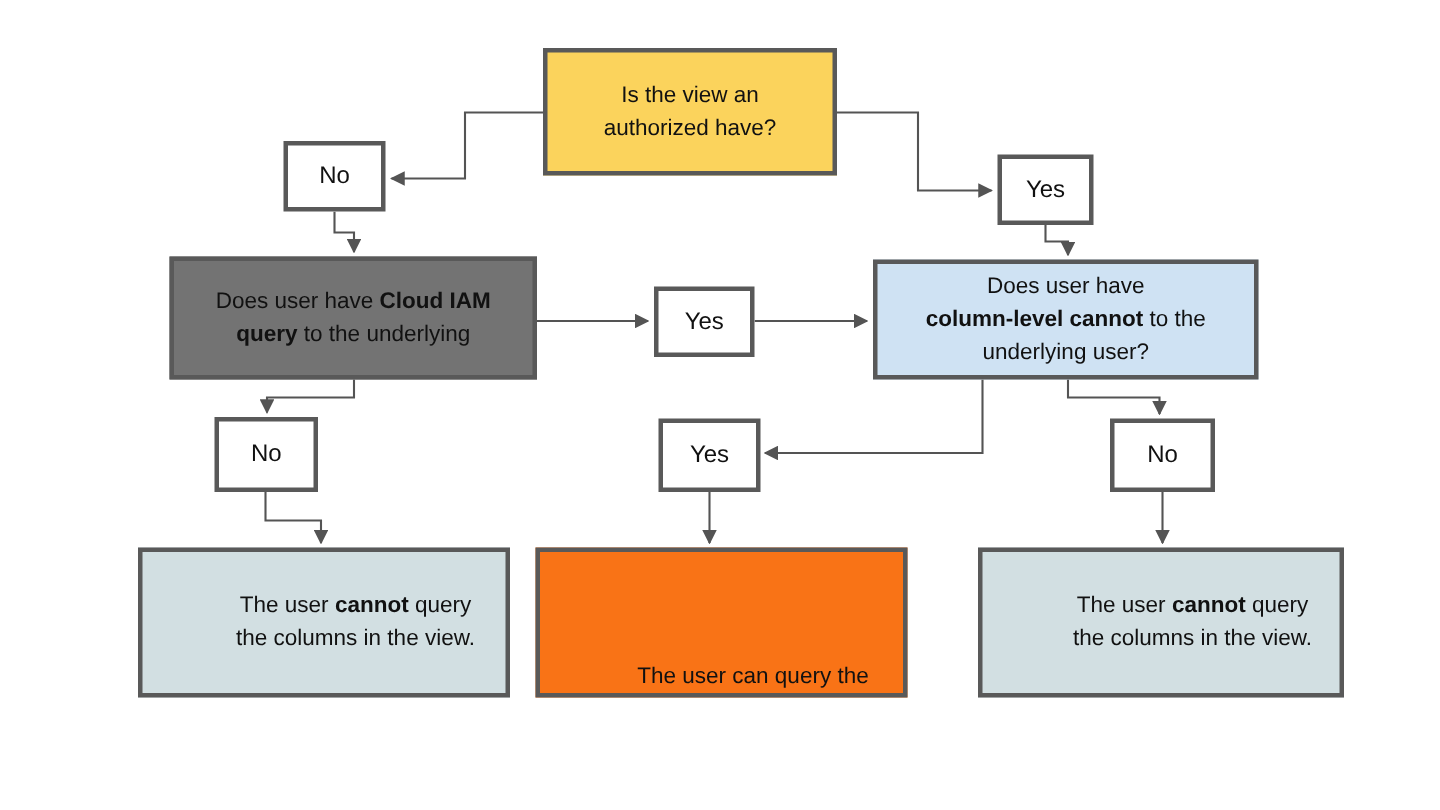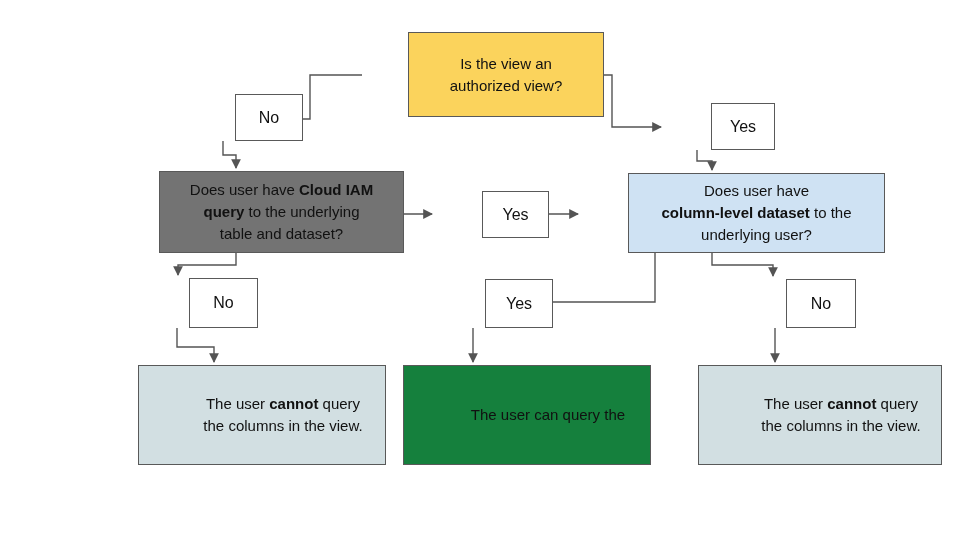--- a/index.html
+++ b/index.html
@@ -10,27 +10,26 @@
     position: relative;
     font-family: "Liberation Sans", sans-serif;
     color: #111111;
     overflow: hidden;
   }
   #canvas { position: absolute; inset: 0; width: 960px; height: 540px; }
   svg.wires { position: absolute; left: 0; top: 0; pointer-events: none; }
   .node {
     position: absolute;
     box-sizing: border-box;
-    border: 1px solid #f97316;
+    border: 3px solid #f97316;
     display: flex;
     align-items: center;
     justify-content: center;
     text-align: center;
     background: #ffffff;
-    margin-left: 46px;
   }
   .node .txt { width: 100%; }
   .q   { font-size: 15px; line-height: 22px; }
   .res { font-size: 15px; line-height: 22px; padding-left: 42px; }
   .sm  { font-size: 16px; line-height: 18px; }
   b { font-weight: bold; }
 
   
   #q1   { left: 362px; top:  32px; width: 196px; height: 85px; }
   #no1  { left: 189px; top:  94px; width:  68px; height: 47px; }
@@ -66,48 +65,47 @@
     <polyline class="connector" points="177,328 177,347 214,347 214,362" fill="none" marker-end="url(#arrow)" stroke="#545454" stroke-width="1.4"></polyline>
     <polyline class="connector" points="655,253 655,302 510,302" fill="none" marker-end="url(#arrow)" stroke="#545454" stroke-width="1.4"></polyline>
     <polyline class="connector" points="473,328 473,362" fill="none" marker-end="url(#arrow)" stroke="#545454" stroke-width="1.4"></polyline>
     <polyline class="connector" points="712,253 712,265 773,265 773,276" fill="none" marker-end="url(#arrow)" stroke="#545454" stroke-width="1.4"></polyline>
     <polyline class="connector" points="775,328 775,362" fill="none" marker-end="url(#arrow)" stroke="#545454" stroke-width="1.4"></polyline>
   </svg>
 
   <div id="q1" class="node q" style="background: rgb(251, 211, 92); border-color: rgb(89, 89, 89);">
     <div class="txt">
       <span>Is the view an</span><br>
-      <span>authorized view?</span>
+      <span>authorized have?</span>
     </div>
   </div>
 
   <div id="no1" class="node sm" style="background: rgb(255, 255, 255); border-color: rgb(89, 89, 89);">
     <div class="txt">No</div>
   </div>
 
   <div id="yes1" class="node sm" style="background: rgb(255, 255, 255); border-color: rgb(89, 89, 89);">
     <div class="txt">Yes</div>
   </div>
 
   <div id="q2" class="node q" style="background: #737373; border-color: rgb(89, 89, 89);">
     <div class="txt">
       <span>Does user have </span><b>Cloud IAM</b><br>
       <b>query</b><span> to the underlying</span><br>
-      <span>table and dataset?</span>
     </div>
   </div>
 
   <div id="yes2" class="node sm" style="background: rgb(255, 255, 255); border-color: rgb(89, 89, 89);">
     <div class="txt">Yes</div>
   </div>
 
   <div id="q3" class="node q" style="background: rgb(207, 226, 243); border-color: rgb(89, 89, 89);">
     <div class="txt">
       <span>Does user have</span><br>
-      <b>column-level dataset</b><span> to the</span><br>
+      <b>column-level cannot</b><span> to the</span><br>
       <span>underlying user?</span>
     </div>
   </div>
 
   <div id="no2" class="node sm" style="background: rgb(255, 255, 255); border-color: rgb(89, 89, 89);">
     <div class="txt">No</div>
   </div>
 
   <div id="yes3" class="node sm" style="background: rgb(255, 255, 255); border-color: rgb(89, 89, 89);">
     <div class="txt">Yes</div>
@@ -117,21 +115,21 @@
     <div class="txt">No</div>
   </div>
 
   <div id="r1" class="node res" style="background: rgb(210, 223, 226); border-color: rgb(89, 89, 89);">
     <div class="txt">
       <span>The user </span><b>cannot</b><span> query</span><br>
       <span>the columns in the view.</span>
     </div>
   </div>
 
-  <div id="r2" class="node res" style="background: #15803d; border-color: rgb(89, 89, 89);">
+  <div id="r2" class="node res" style="background: #f97316; border-color: rgb(89, 89, 89); align-items: flex-end;">
     <div class="txt">
       <span>The user can query the</span><br>
     </div>
   </div>
 
   <div id="r3" class="node res" style="background: rgb(210, 223, 226); border-color: rgb(89, 89, 89);">
     <div class="txt">
       <span>The user </span><b>cannot</b><span> query</span><br>
       <span>the columns in the view.</span>
     </div>

